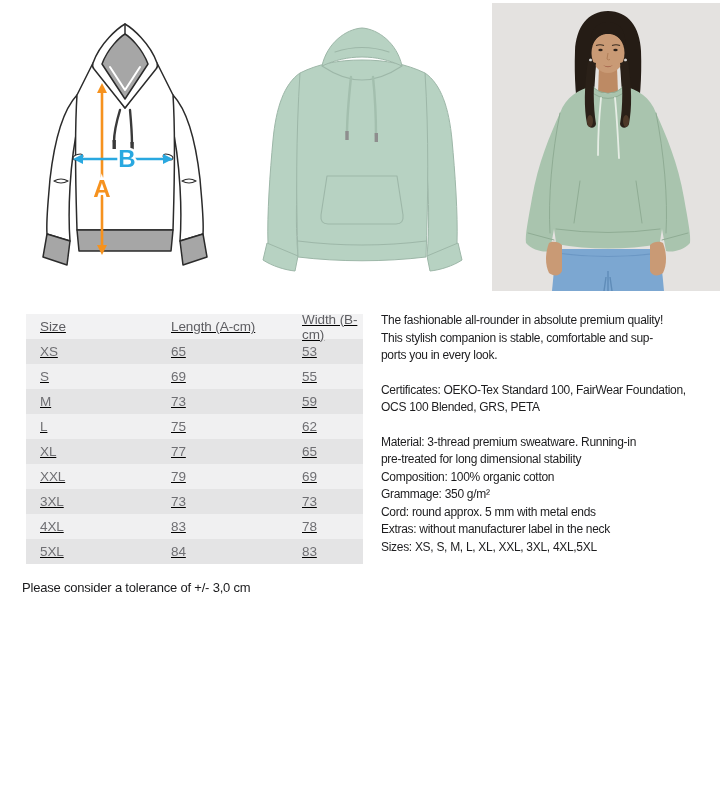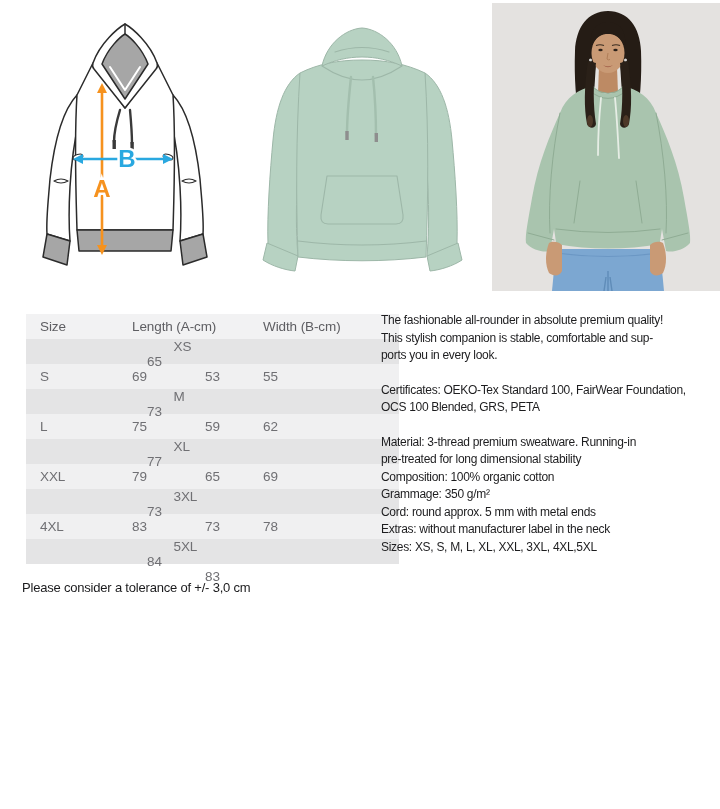--- a/index.html
+++ b/index.html
@@ -6,29 +6,29 @@
   .page{
     position:relative;width:720px;height:809px;background:#ffffff;
     font-family:"Liberation Sans","DejaVu Sans",sans-serif;overflow:hidden;
   }
   .panel{position:absolute;}
   .panel svg{display:block;}
   .diagram{left:30px;top:16px;width:210px;height:262px;}
   .product{left:243px;top:0px;width:245px;height:300px;}
   .model{left:492px;top:3px;width:228px;height:288px;}
 
-  .size-table{position:absolute;left:26px;top:314px;width:373px;}
+  .size-table{position:absolute;left:26px;top:314px;width:337px;text-decoration:underline;}
   .trow{display:flex;height:25px;align-items:center;}
   .thead{background:#f2f2f3;}
-  .dark{background:#e4e4e5;flex-direction:column;}
+  .dark{background:#e4e4e5;}
   .light{background:#f0f0f1;}
   .tcell{font-size:13.5px;color:#6f6f73;letter-spacing:-0.1px;}
   .th{color:#5e5e62;}
   .c0{width:92px;padding-left:14px;}
-  .c1{width:131px;}
+  .c1{width:131px;margin-left:39px;}
   .c2{flex:1;}
 
   .note{
     position:absolute;left:22px;top:580px;
     font-size:13px;color:#1b1b1d;letter-spacing:-0.2px;
   }
   .description{
     position:absolute;left:381px;top:312px;width:339px;
     font-size:12px;line-height:17.5px;color:#1d1d1f;letter-spacing:-0.3px;
   }

